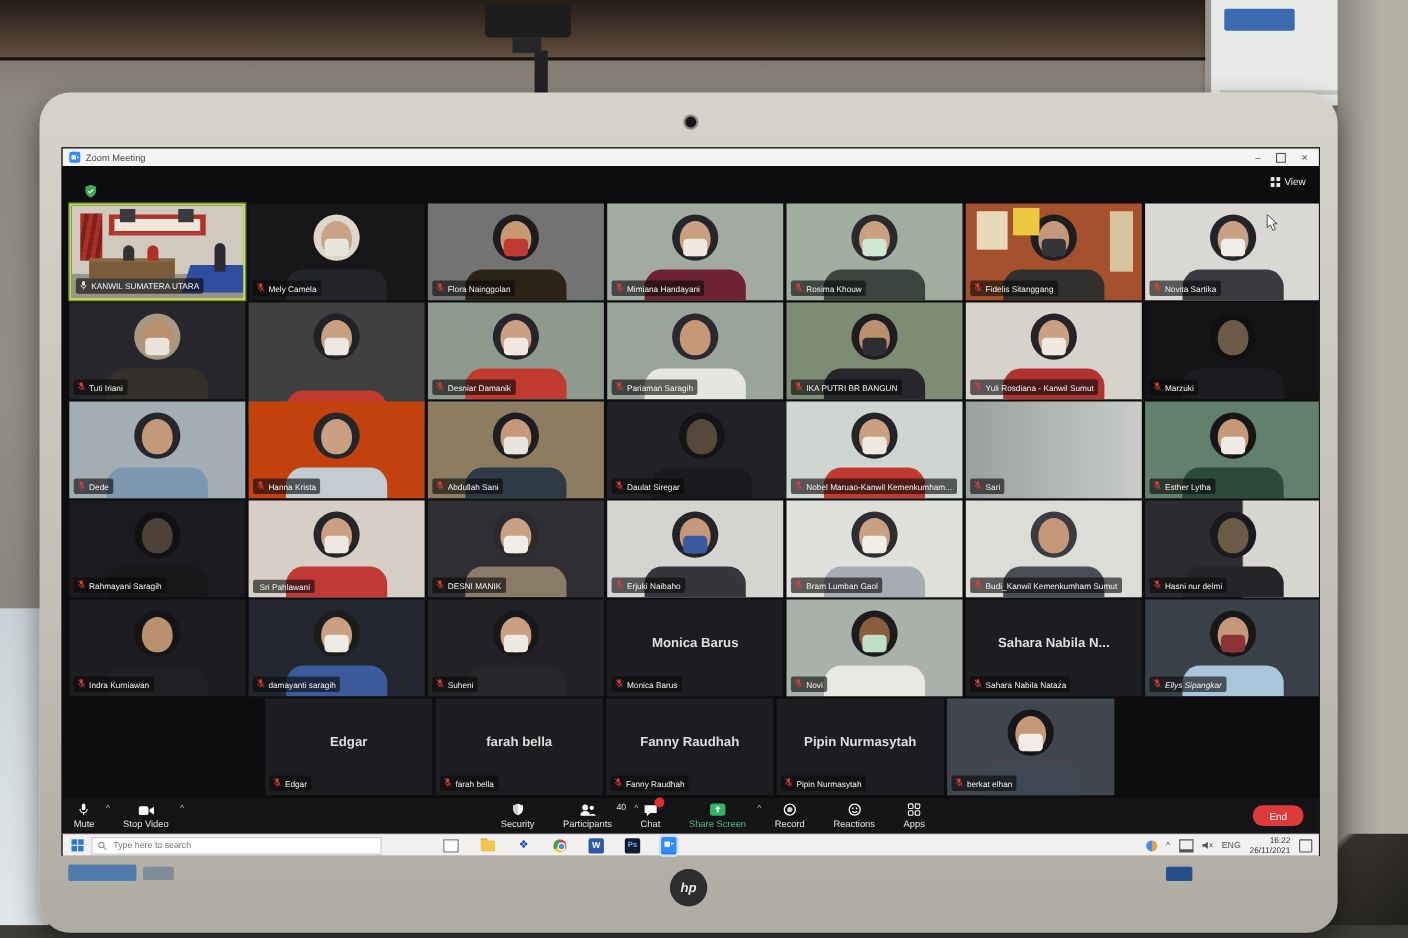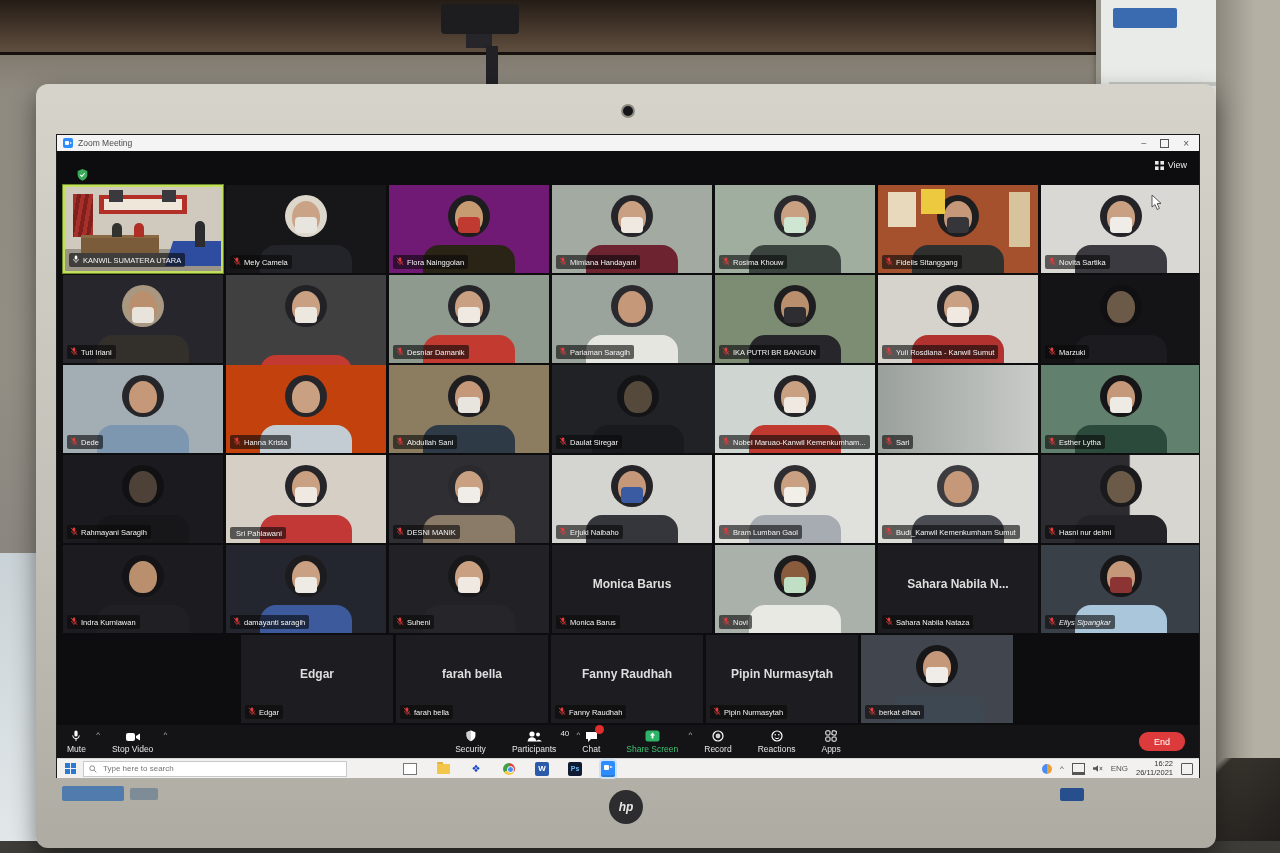--- a/index.html
+++ b/index.html
@@ -11,21 +11,21 @@
   .proj-blue{position:absolute;left:12px;top:8px;width:64px;height:20px;background:#3a6ab0;border-radius:2px;}
   .proj-line{position:absolute;left:8px;bottom:10px;width:150px;height:4px;background:#c6c9c4;}
   .tripod-head{position:absolute;left:441px;top:4px;width:78px;height:30px;background:#1d1d1f;border-radius:4px;}
   .tripod-knob{position:absolute;left:466px;top:34px;width:26px;height:14px;background:#26262a;}
   .tripod-pole{position:absolute;left:486px;top:46px;width:12px;height:56px;background:#222226;}
   .wall-right{position:absolute;left:1216px;top:0;width:64px;height:853px;background:linear-gradient(90deg,#8d887e,#b5b0a4 60%);}
   .tripod-leg{position:absolute;right:0;bottom:0;width:150px;height:95px;background:linear-gradient(135deg,transparent 38%,#37342e 42%,#1f1d1a 100%);}
   .light-patch{position:absolute;left:0;bottom:0;width:44px;height:300px;background:linear-gradient(180deg,#c9d2d6,#e3e8ea);}
   .desk-shadow{position:absolute;left:0;bottom:0;width:1280px;height:12px;background:#3d3c38;}
   
-  .monitor{position:absolute;left:36px;top:84px;width:1180px;height:764px;background:linear-gradient(180deg,#d6d3ca,#c2bfb6 60%,#aeaba2);border-radius:12px;box-shadow:0 10px 24px rgba(0,0,0,.45);}
+  .monitor{position:absolute;left:36px;top:84px;width:1180px;height:764px;background:linear-gradient(180deg,#d6d3ca,#c2bfb6 60%,#aeaba2);border-radius:28px;box-shadow:0 10px 24px rgba(0,0,0,.45);}
   .webcam{position:absolute;left:50%;top:20px;margin-left:-5px;width:10px;height:10px;border-radius:50%;background:#15151a;border:2px solid #8d8a80;}
   .screen{position:absolute;left:20px;top:50px;width:1142px;height:642px;background:#000;border:1px solid #1b1b1d;}
   .hp-logo{position:absolute;left:50%;margin-left:-17px;top:706px;width:34px;height:34px;border-radius:50%;background:#2d2d30;color:#e9e9e6;font-style:italic;font-weight:bold;font-size:12px;display:flex;align-items:center;justify-content:center;}
   .stk{position:absolute;border-radius:2px;}
   .stk1{left:26px;top:702px;width:62px;height:15px;background:#3f72ae;opacity:.85;}
   .stk2{left:94px;top:704px;width:28px;height:12px;background:#7d8c96;}
   .stk3{right:132px;top:704px;width:24px;height:13px;background:#274f8d;}
   
   .titlebar{position:absolute;left:0;top:0;width:100%;height:16px;background:#f4f4f4;display:flex;align-items:center;font-size:8.5px;color:#4c4c4c;}
   .zicon{width:10px;height:10px;border-radius:2px;background:#2d8cff;margin:0 5px 0 6px;position:relative;}
@@ -182,21 +182,21 @@
               <div class="nlabel">
                 <span><svg width="8" height="9" viewBox="0 0 10 11">
                     <rect x="3.4" y="0.6" width="3.2" height="5" rx="1.6" fill="#e23b3b"></rect>
                     <path d="M2 4.8a3 3 0 0 0 6 0" fill="none" stroke="#e23b3b" stroke-width="0.9"></path>
                     <line x1="5" y1="8" x2="5" y2="10" stroke="#e23b3b" stroke-width="0.9"></line>
                     <line x1="1.2" y1="0.8" x2="8.8" y2="9.6" stroke="#e23b3b" stroke-width="1.1"></line>
                   </svg></span>
                 <span>Mely Camela</span>
               </div>
             </div>
-            <div class="tile" style="left: 332px; top: 34px; width: 160px; height: 88px; background: #701a75;">
+            <div class="tile" style="left: 332px; top: 34px; width: 160px; height: 88px; background: #737373;">
               <div class="p-hair" style="background:#1d1d1f"></div>
               <div class="p-head" style="background:#c79b72"></div>
               <div class="p-mask" style="background:#c03a32"></div>
               <div class="p-body" style="background:#2a2416"></div>
               <div class="nlabel">
                 <span><svg width="8" height="9" viewBox="0 0 10 11">
                     <rect x="3.4" y="0.6" width="3.2" height="5" rx="1.6" fill="#e23b3b"></rect>
                     <path d="M2 4.8a3 3 0 0 0 6 0" fill="none" stroke="#e23b3b" stroke-width="0.9"></path>
                     <line x1="5" y1="8" x2="5" y2="10" stroke="#e23b3b" stroke-width="0.9"></line>
                     <line x1="1.2" y1="0.8" x2="8.8" y2="9.6" stroke="#e23b3b" stroke-width="1.1"></line>

